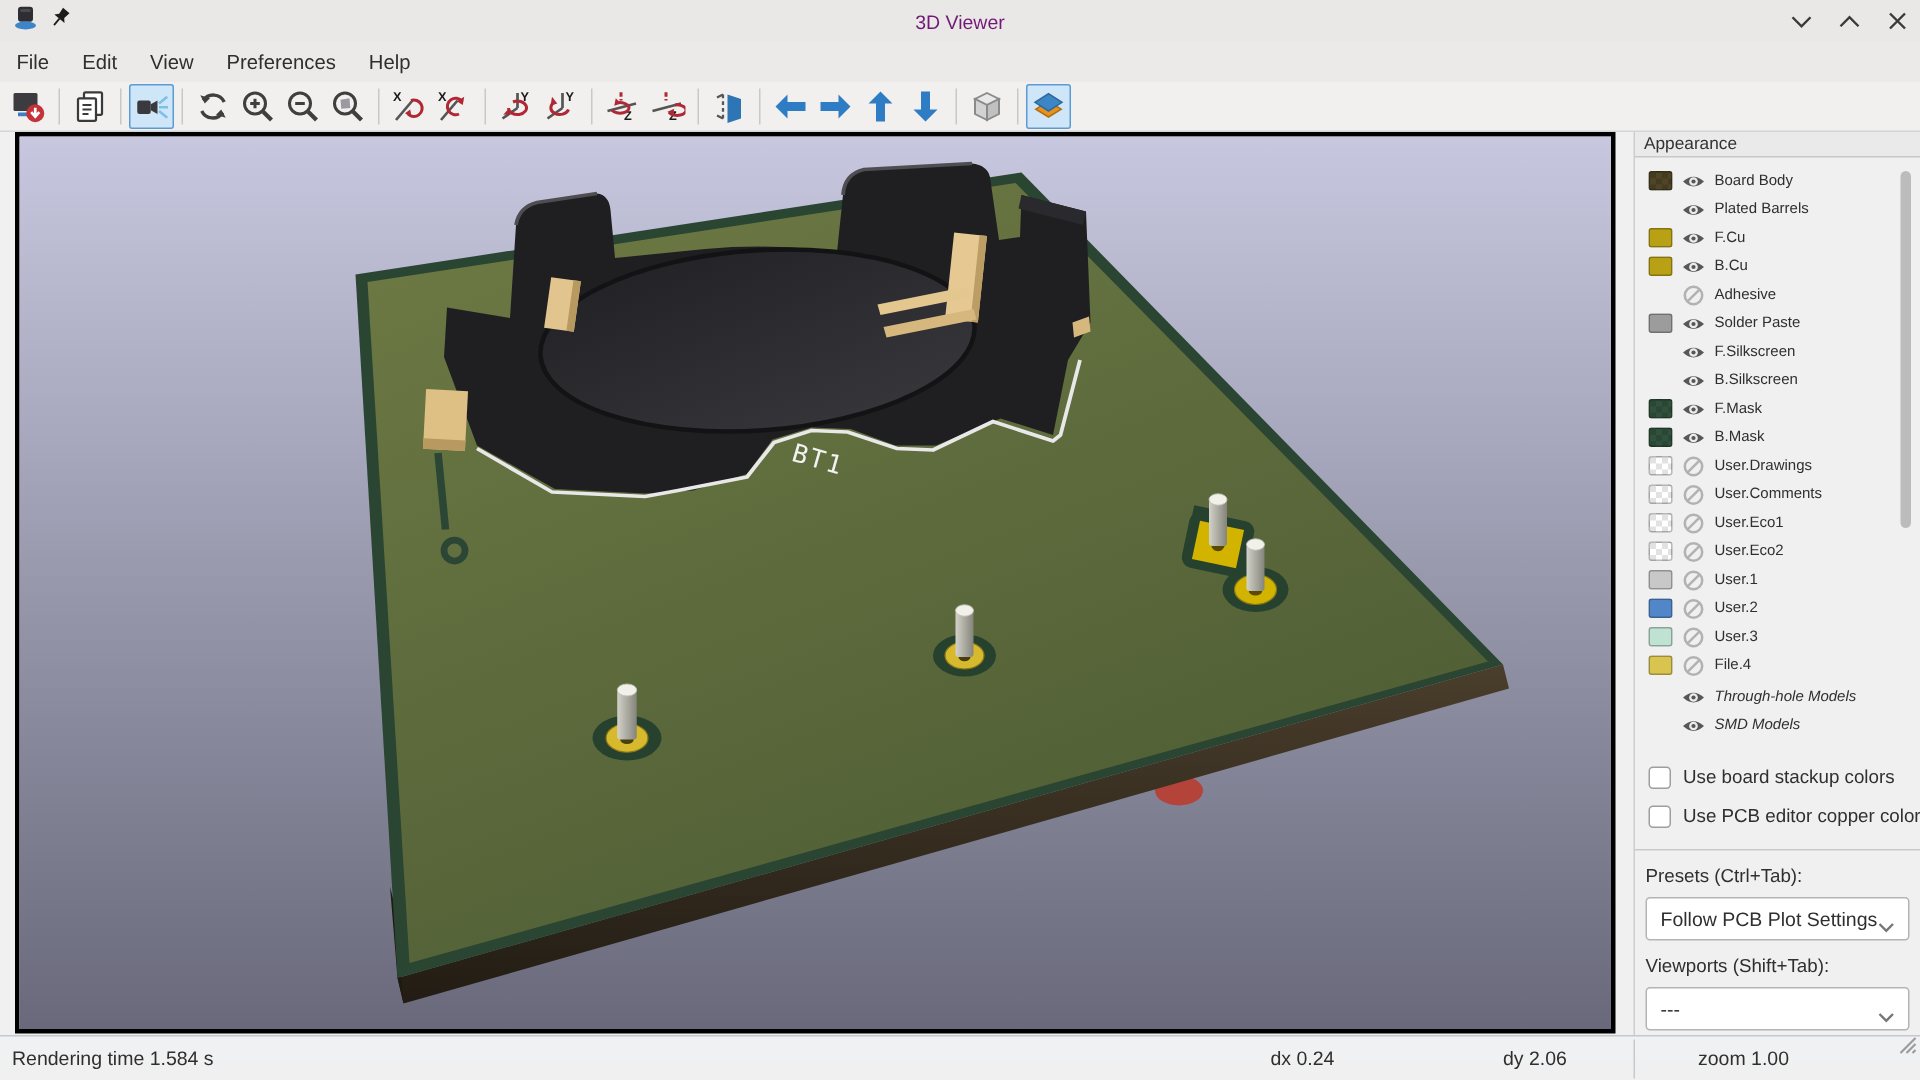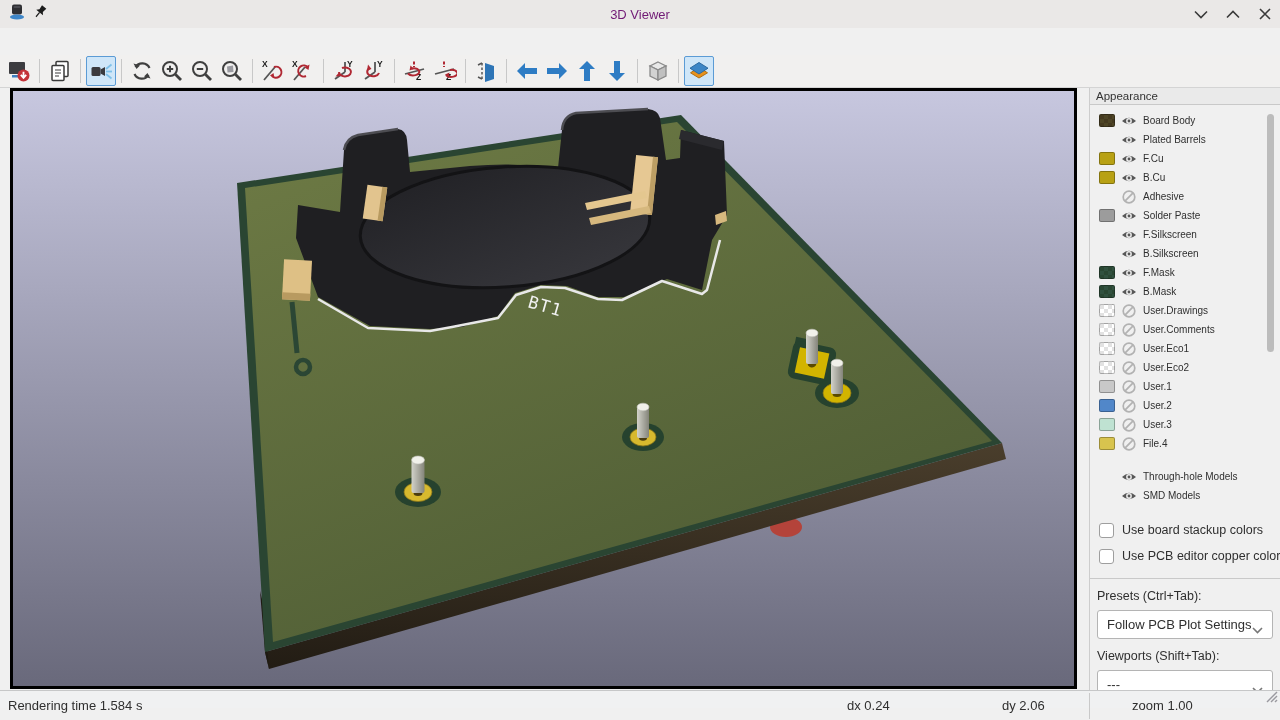--- a/index.html
+++ b/index.html
@@ -34,21 +34,21 @@
   .panel-header{height:17px;background:#eaeaea;border-bottom:1px solid #c9c9c9;
                 font-size:11.5px;color:#333;padding:2px 0 0 6px;}
   .layerlist{margin-top:6px;}
   .lrow{display:flex;align-items:center;height:19px;padding-left:9px;font-size:10px;white-space:nowrap;}
   .swatch{width:16px;height:13px;border:1px solid rgba(0,0,0,.28);border-radius:2px;
           margin-right:6px;flex:0 0 auto;}
   .checker-light{background:conic-gradient(#ffffff 25%,#e2e2e2 0 50%,#ffffff 0 75%,#e2e2e2 0);background-size:8px 8px;}
   .checker-green{background:conic-gradient(#31513f 25%,#2a4733 0 50%,#31513f 0 75%,#2a4733 0);background-size:8px 8px;}
   .checker-brown{background:conic-gradient(#4e4526 25%,#453a20 0 50%,#4e4526 0 75%,#453a20 0);background-size:8px 8px;}
   .eye{width:16px;height:16px;margin-right:6px;flex:0 0 auto;display:flex;align-items:center;}
-  .modellist{margin-top:14px;}
+  .modellist{margin-top:2px;font-style:italic;}
   .checks{margin-top:12px;}
   .crow{display:flex;align-items:center;height:26px;padding-left:9px;font-size:12.5px;white-space:nowrap;}
   .cbox{width:15px;height:15px;background:#fff;border:1px solid #9e9e9e;border-radius:3px;
         margin-right:8px;flex:0 0 auto;}
   .psep{height:1px;background:#c9c9c9;margin:9px 0 0 0;}
   .plabel{font-size:12.5px;padding:10px 0 0 7px;}
   .combo{position:relative;margin:7px 7px 0 7px;height:29px;background:#fff;border:1px solid #b4b4b4;
          border-radius:3px;font-size:13px;display:flex;align-items:center;padding-left:9px;white-space:nowrap;}
   .combo .chev{position:absolute;right:9px;top:11px;}
   .vscroll{position:absolute;right:6px;top:26px;width:7px;height:238px;background:#bcbcbc;border-radius:3.5px;}
@@ -95,20 +95,27 @@
           </svg>
       </span>
       <span class="wc">
         <svg width="12" height="12" viewBox="0 0 12 12">
             <path d="M1,1 L11,11 M11,1 L1,11" stroke="#3a3a3a" stroke-width="1.6"></path>
           </svg>
       </span>
     </div>
   </div>
 
+  <div class="menubar">
+    <span class="mi">File</span>
+    <span class="mi">Edit</span>
+    <span class="mi">View</span>
+    <span class="mi">Preferences</span>
+    <span class="mi">Help</span>
+  </div>
 
   <div class="toolbar">
     <button class="tb">
       <svg width="24" height="24" viewBox="0 0 24 24">
         <rect x="2" y="3" width="16" height="12" rx="1" fill="#3c3c40"></rect>
         <rect x="5" y="16" width="10" height="2.5" fill="#3d7fbf"></rect>
         <circle cx="16.5" cy="16.5" r="6" fill="#c43339"></circle>
         <path d="M16.5,12.8 L16.5,18.2 M13.8,15.8 L16.5,18.8 L19.2,15.8" stroke="#fff" stroke-width="1.8" fill="none"></path>
       </svg>
     </button>

